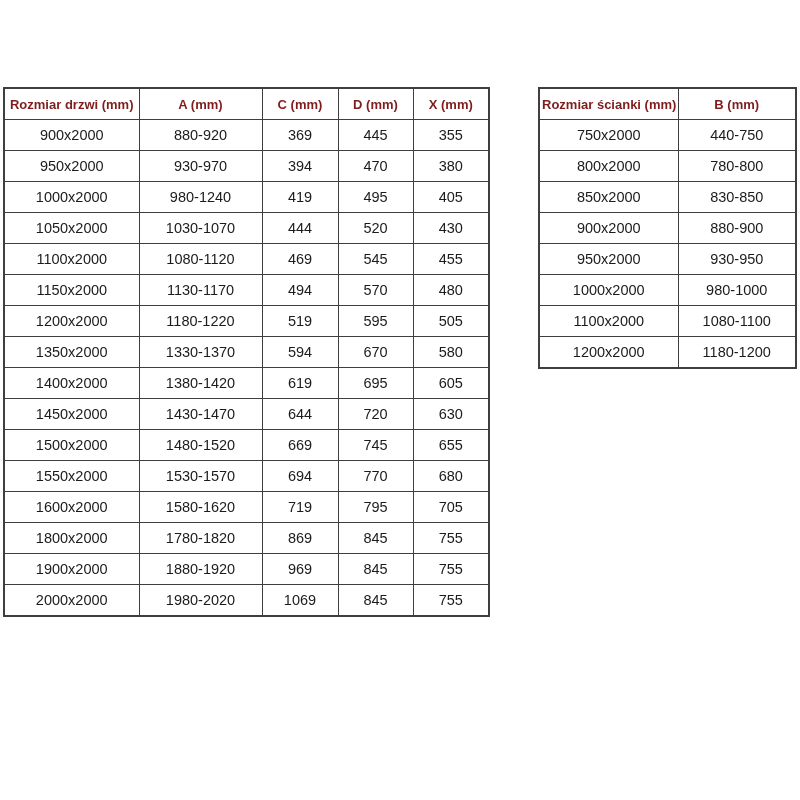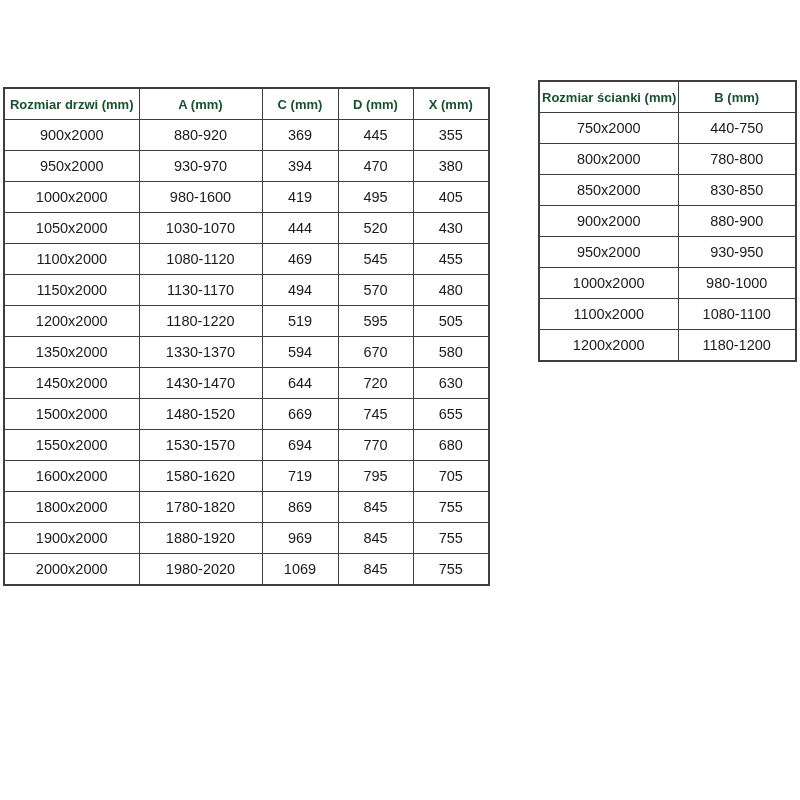--- a/index.html
+++ b/index.html
@@ -19,34 +19,34 @@
     overflow: hidden;
   }
   table.spec {
     position: absolute;
     border-collapse: collapse;
     table-layout: fixed;
     background: #ffffff;
     border: 2px solid #3f3f3f;
   }
   #doors-table { left: 3px;  top: 87px; width: 485px; }
-  #walls-table { left: 538px; top: 80px; width: 257px; }
+  #walls-table { left: 538px; top: 87px; width: 257px; }
   table.spec th, table.spec td {
     border: 1px solid #3f3f3f;
     text-align: center;
     vertical-align: middle;
     height: 30px;
     padding: 0 2px;
     overflow: hidden;
     white-space: nowrap;
   }
   table.spec th {
     font-weight: bold;
     font-size: 13px;
-    color: #14532d;
+    color: #7f1d1d;
   }
   table.spec td {
     font-weight: normal;
     font-size: 14.5px;
     color: #1b1b1b;
   }
   
   #doors-table col.c0 { width: 135px; }
   #doors-table col.c1 { width: 123px; }
   #doors-table col.c2 { width: 76px; }
@@ -88,21 +88,21 @@
         </tr>
         <tr>
           <td>950x2000</td>
           <td>930-970</td>
           <td>394</td>
           <td>470</td>
           <td>380</td>
         </tr>
         <tr>
           <td>1000x2000</td>
-          <td>980-1600</td>
+          <td>980-1240</td>
           <td>419</td>
           <td>495</td>
           <td>405</td>
         </tr>
         <tr>
           <td>1050x2000</td>
           <td>1030-1070</td>
           <td>444</td>
           <td>520</td>
           <td>430</td>
@@ -127,20 +127,27 @@
           <td>519</td>
           <td>595</td>
           <td>505</td>
         </tr>
         <tr>
           <td>1350x2000</td>
           <td>1330-1370</td>
           <td>594</td>
           <td>670</td>
           <td>580</td>
+        </tr>
+        <tr>
+          <td>1400x2000</td>
+          <td>1380-1420</td>
+          <td>619</td>
+          <td>695</td>
+          <td>605</td>
         </tr>
         <tr>
           <td>1450x2000</td>
           <td>1430-1470</td>
           <td>644</td>
           <td>720</td>
           <td>630</td>
         </tr>
         <tr>
           <td>1500x2000</td>

